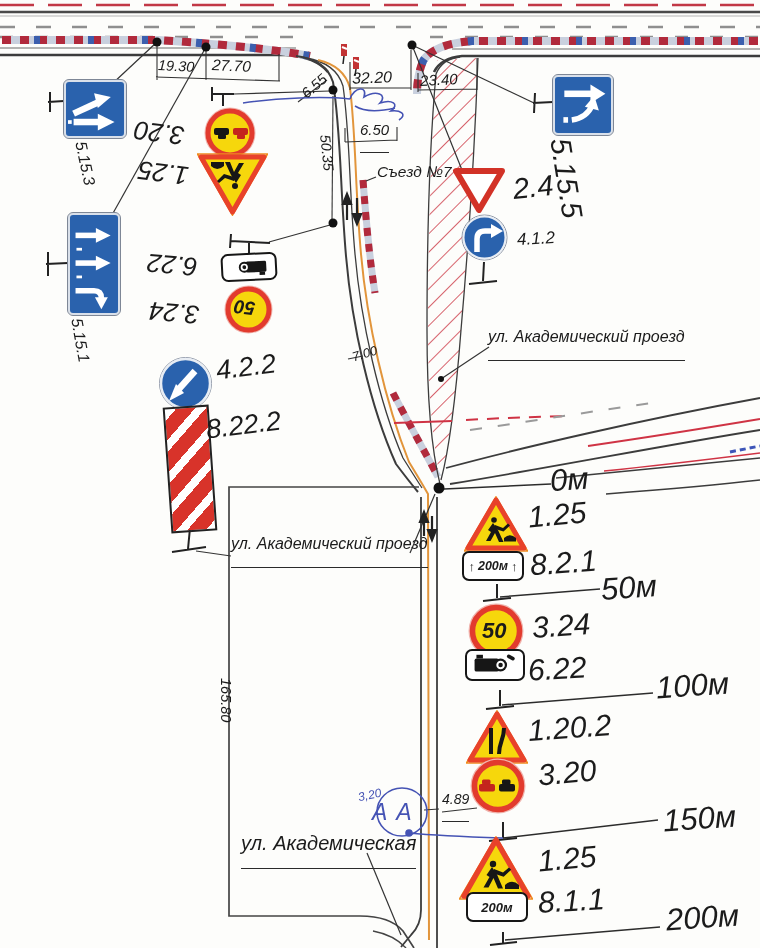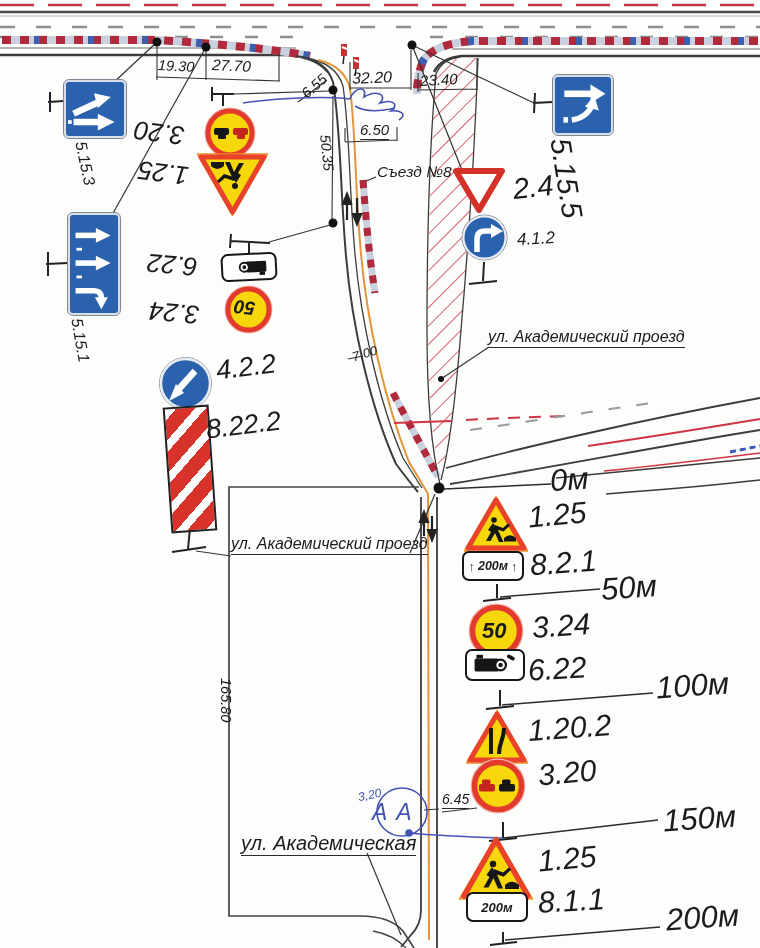--- a/index.html
+++ b/index.html
@@ -1,19 +1,19 @@
 <!DOCTYPE html>
 <html><head>
 <meta charset="utf-8">
 <style>
   html,body{margin:0;padding:0;background:#e8e8e8;}
   .canvas{position:relative;width:760px;height:948px;background:#fdfdfb;overflow:hidden;
           font-family:"Liberation Sans",sans-serif;}
   .t{position:absolute;font-style:italic;color:#1b1b1b;white-space:nowrap;line-height:1;}
-  .ul{border-bottom:1.5px solid #2a2a2a;padding-bottom:2px;}
+  .ul{border-bottom:1.5px solid #2a2a2a;padding-bottom:15px;}
   .ink{color:#4553b4;}
   .sign{position:absolute;box-sizing:border-box;}
   .bluebox{background:#2a62ad;border:2px solid #d9e0ea;outline:1px solid #7e8796;border-radius:5px;}
   .plate{background:#fff;border:2.5px solid #161616;border-radius:7px;display:flex;
          align-items:center;justify-content:center;gap:3px;}
   .stripes{background:repeating-linear-gradient(135deg,#fff 0 8px,#d8332a 8px 22px);
            border:2px solid #222;}
   svg{display:block;}
 </style>
 </head>
@@ -365,29 +365,29 @@
 
 <span class="t" style="left:158px;top:59px;font-size:14.5px;transform:rotate(3deg)">19.30</span>
 <span class="t" style="left:212px;top:58px;font-size:15.5px;transform:rotate(3deg)">27.70</span>
 <span class="t" style="left:352px;top:70px;font-size:16px;transform:rotate(-2deg)">32.20</span>
 <span class="t" style="left:420px;top:72px;font-size:15px;transform:rotate(-3deg)">23.40</span>
 <span class="t" style="left:299px;top:90px;font-size:14.5px;transform:rotate(-41deg);transform-origin:0 0">6.55</span>
 <span class="t" style="left:332px;top:134px;font-size:14.5px;transform:rotate(84deg);transform-origin:0 0">50.35</span>
 <span class="t ul" style="left:360px;top:122px;font-size:15px">6.50</span>
 <span class="t" style="left:352px;top:347px;font-size:13px;transform:rotate(-17deg)">7.00</span>
 <span class="t" style="left:233px;top:678px;font-size:14.5px;transform:rotate(90deg);transform-origin:0 0">165.80</span>
-<span class="t ul" style="left:442px;top:792px;font-size:14px">6.45</span>
+<span class="t ul" style="left:442px;top:792px;font-size:14px">4.89</span>
 
 <span class="t" style="left:550px;top:464px;font-size:31px;transform:rotate(-4deg)">0м</span>
 <span class="t" style="left:601px;top:572px;font-size:31px;transform:rotate(-4deg)">50м</span>
 <span class="t" style="left:656px;top:670px;font-size:31px;transform:rotate(-4deg)">100м</span>
 <span class="t" style="left:663px;top:803px;font-size:31px;transform:rotate(-4deg)">150м</span>
 <span class="t" style="left:666px;top:902px;font-size:31px;transform:rotate(-4deg)">200м</span>
 
-<span class="t" style="left:377px;top:164px;font-size:15.5px">Съезд №8</span>
+<span class="t" style="left:377px;top:164px;font-size:15.5px">Съезд №7</span>
 <span class="t ul" style="left:488px;top:329px;font-size:16px">ул. Академический проезд</span>
 <span class="t ul" style="left:231px;top:536px;font-size:16px">ул. Академический проезд</span>
 <span class="t ul" style="left:241px;top:833px;font-size:20px">ул. Академическая</span>
 
 <span class="t" style="left:88px;top:140px;font-size:16px;transform:rotate(78deg);transform-origin:0 0">5.15.3</span>
 <span class="t" style="left:84px;top:317px;font-size:16px;transform:rotate(80deg);transform-origin:0 0">5.15.1</span>
 <span class="t" style="left:134px;top:120px;font-size:26px;transform:rotate(187deg)">3.20</span>
 <span class="t" style="left:138px;top:160px;font-size:26px;transform:rotate(187deg)">1.25</span>
 <span class="t" style="left:147px;top:252px;font-size:26px;transform:rotate(185deg)">6.22</span>
 <span class="t" style="left:149px;top:300px;font-size:26px;transform:rotate(185deg)">3.24</span>

